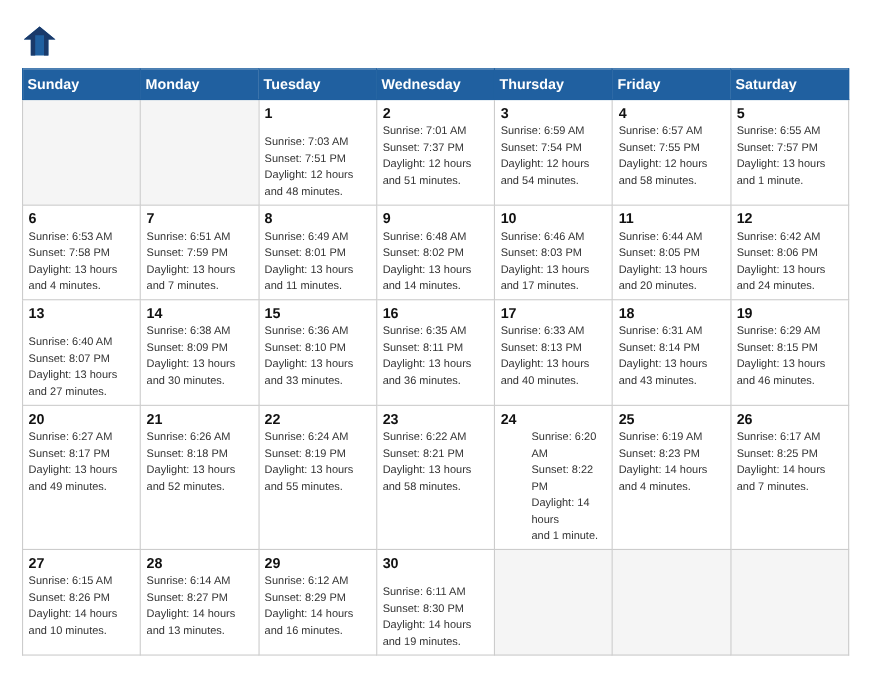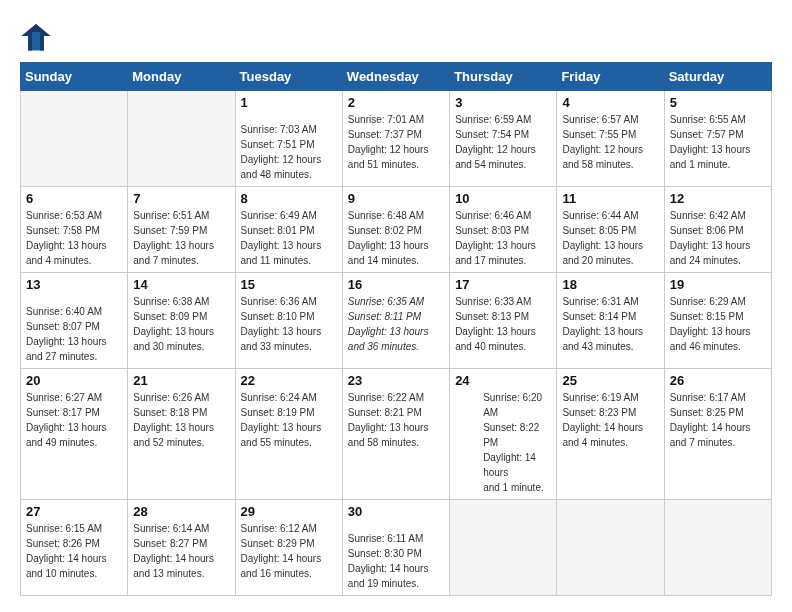--- a/index.html
+++ b/index.html
@@ -239,21 +239,21 @@
           </td>
           <td>
             <span class="day-num">15</span>
             <div class="day-info" style="white-space: pre-line;">Sunrise: 6:36 AM
 Sunset: 8:10 PM
 Daylight: 13 hours
 and 33 minutes.</div>
           </td>
           <td>
             <span class="day-num">16</span>
-            <div class="day-info" style="white-space: pre-line; font-style: italic;">Sunrise: 6:35 AM
+            <div class="day-info" style="white-space: pre-line;">Sunrise: 6:35 AM
 Sunset: 8:11 PM
 Daylight: 13 hours
 and 36 minutes.</div>
           </td>
           <td>
             <span class="day-num">17</span>
             <div class="day-info" style="white-space: pre-line;">Sunrise: 6:33 AM
 Sunset: 8:13 PM
 Daylight: 13 hours
 and 40 minutes.</div>

